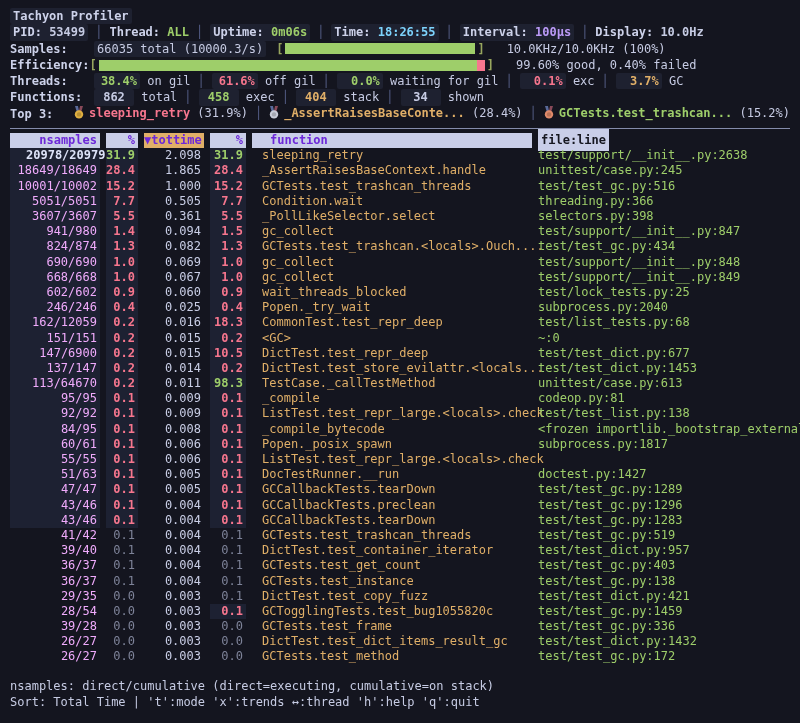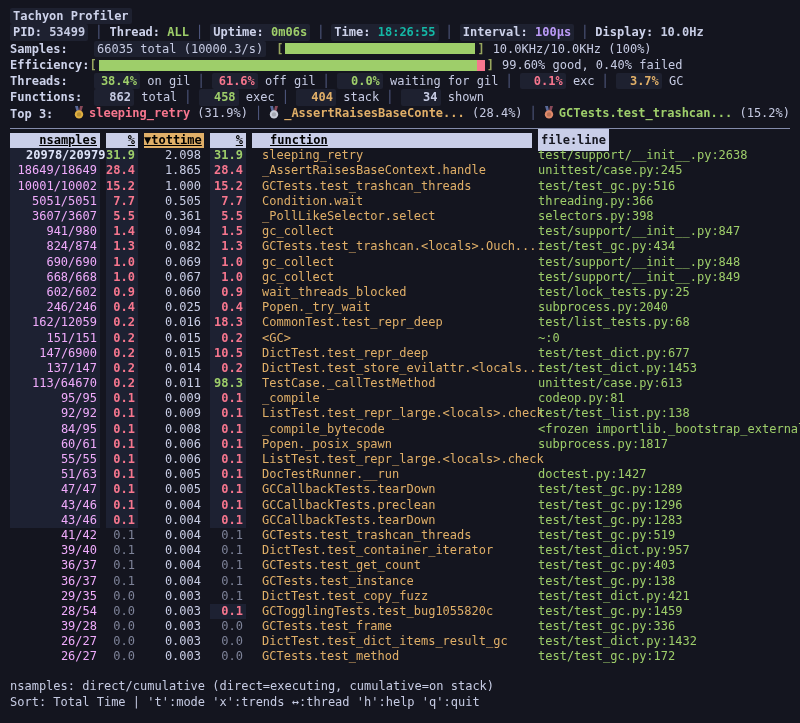--- a/index.html
+++ b/index.html
@@ -9,36 +9,36 @@
     font-family:"DejaVu Sans Mono",monospace;font-size:12px;line-height:16.3px;
     overflow:hidden;
   }
   .line{height:16.3px;display:flex;align-items:center;white-space:pre;}
   .lbl{font-weight:700;color:#cdd2ea;}
   .w84{display:inline-block;width:84px;}
   .box{background:#1e2130;padding:0 3px;border-radius:2px;}
   .sep{color:#565f89;padding:0 7px;}
   .val{font-weight:700;display:inline-block;}
   .rt40{min-width:40px;text-align:right;}
-  .rt34{min-width:34px;text-align:right;}
+  .rt34{min-width:34px;text-align:center;}
   .green{color:#9ece6a;} .red{color:#f7768e;} .yellow{color:#e0af68;}
-  .orange{color:#14b8a6;} .purple{color:#bb9af7;} .fg{color:#c6cbe3;}
+  .orange{color:#7dd3fc;} .purple{color:#bb9af7;} .fg{color:#c6cbe3;}
   .br{color:#98a65e;font-weight:700;}
   .bar{height:11px;display:inline-block;margin:0 2px;}
   .bar-samples{width:190px;background:#9ece6a;}
   .bar-eff{width:386px;background:linear-gradient(to right,#9ece6a 0 378px,#f7768e 378px 100%);}
-  .ml8{margin-left:8px;} .ml10{margin-left:10px;}
+  .ml8{margin-left:22px;} .ml10{margin-left:10px;}
   .rule{border:none;border-top:1px solid #848cab;margin:6px 0 4px 0;height:0;}
   .row{
     display:grid;grid-template-columns:90px 32px 60px 36px 280px 1fr;
     column-gap:6px;height:15.2px;line-height:15.2px;align-items:center;white-space:pre;
   }
   .cell{overflow:visible;}
   .num{text-align:right;padding-right:3px;}
-  .h{background:#c9cee8;color:#000000;font-weight:700;text-decoration:underline;}
+  .h{background:#c9cee8;color:#6d28d9;font-weight:700;}
   .h.sort{background:#e0af68;}
   .hspan{background:#c9cee8;color:#15161f;font-weight:700;padding:4px 3px;}
   .fnh{padding-left:18px;}
   .ns{color:#f0abfc;}
   .ns.firstrow{color:#dde3f8;font-weight:700;padding-left:16px;}
   .band{background:#1d2132;}
   .tt{color:#c9cee6;}
   .fn{color:#e0af68;padding-left:10px;}
   .fl{color:#9ece6a;}
   .p-g{color:#9ece6a;font-weight:700;background:#1d2132;}

